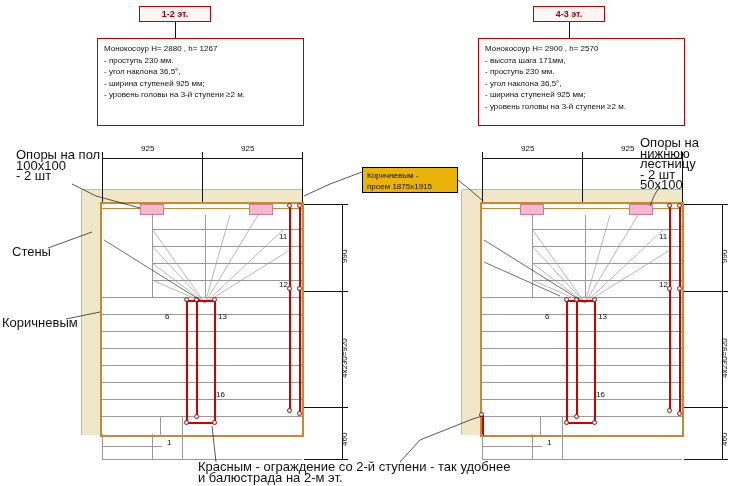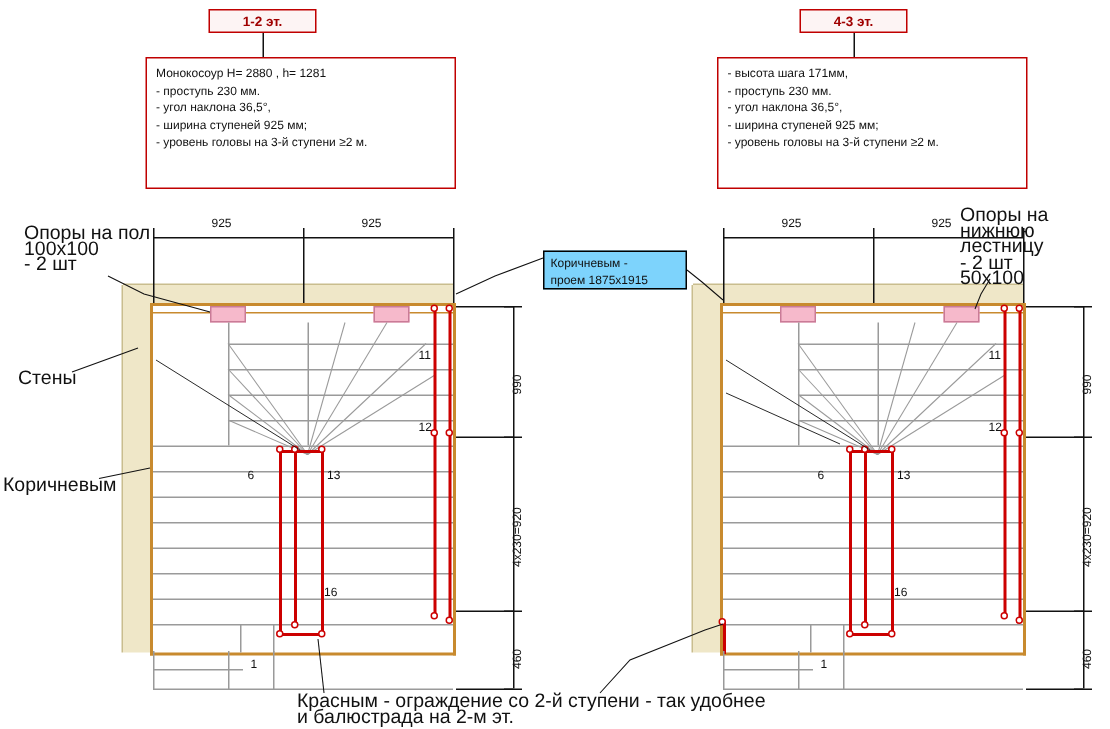--- a/index.html
+++ b/index.html
@@ -16,21 +16,21 @@
     position:absolute;border:1px solid #c00000;background:#ffffff;
     font-size:8px;color:#111;line-height:11.5px;box-sizing:border-box;
     padding:4px 6px;
   }
   .spec-box .hdr{font-size:8px;}
   .note{
     position:absolute;font-size:13px;color:#111;line-height:10.5px;
     white-space:pre-line;
   }
   .note-box{
-    position:absolute;border:1px solid #000;background:#7dd3fc;
+    position:absolute;border:1px solid #000;background:#eab308;
     font-size:8px;color:#111;line-height:10.5px;box-sizing:border-box;
     padding:3px 4px;white-space:pre-line;
   }
   .dim{
     position:absolute;font-size:8px;color:#111;
   }
   .dim.vert{
     transform-origin:0 0;
     transform:rotate(-90deg);
     white-space:nowrap;
@@ -54,28 +54,29 @@
 </style>
 </head>
 <body>
 
 <div class="stage">
 
   <div class="title-tag" style="left:139px;top:6px;width:72px;height:16px;">1-2 эт.</div>
   <div class="title-tag" style="left:533px;top:6px;width:72px;height:16px;">4-3 эт.</div>
 
   <div class="spec-box" style="left:97px;top:38px;width:207px;height:88px;">
-    <div class="hdr">Монокосоур     H= 2880 ,  h= 1281</div>
+    <div class="hdr">Монокосоур     H= 2880 ,  h= 1267</div>
     <div>- проступь 230 мм.</div>
     <div>- угол наклона 36,5°,</div>
     <div>- ширина ступеней 925 мм;</div>
     <div>- уровень головы на 3-й ступени ≥2  м.</div>
   </div>
 
   <div class="spec-box" style="left:478px;top:38px;width:207px;height:88px;">
+    <div class="hdr">Монокосоур    H= 2900 ,  h= 2570</div>
     <div>- высота шага 171мм,</div>
     <div>- проступь 230 мм.</div>
     <div>- угол наклона 36,5°,</div>
     <div>- ширина ступеней 925 мм;</div>
     <div>- уровень головы на 3-й ступени ≥2  м.</div>
   </div>
 
   <div class="hair" style="left:175px;top:22px;width:1px;height:16px;"></div>
   <div class="hair" style="left:569px;top:22px;width:1px;height:16px;"></div>
 

